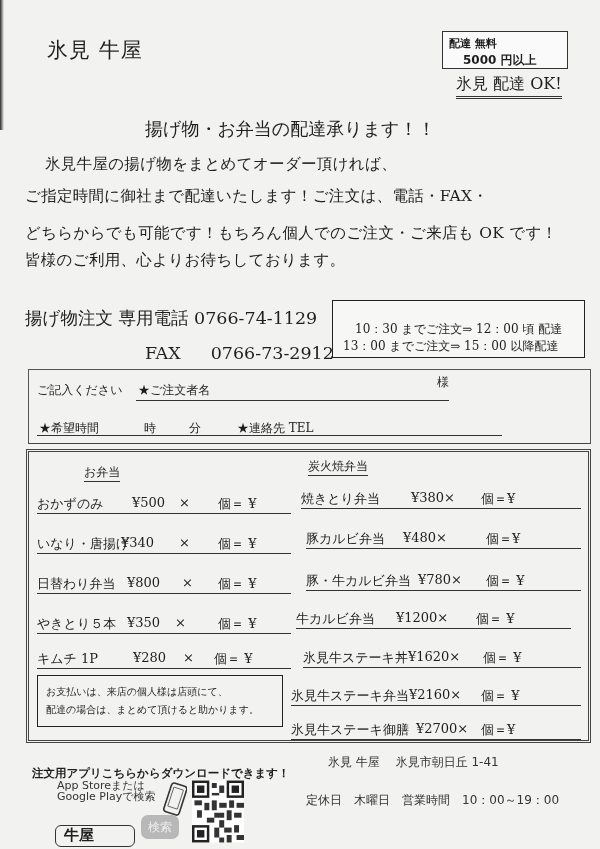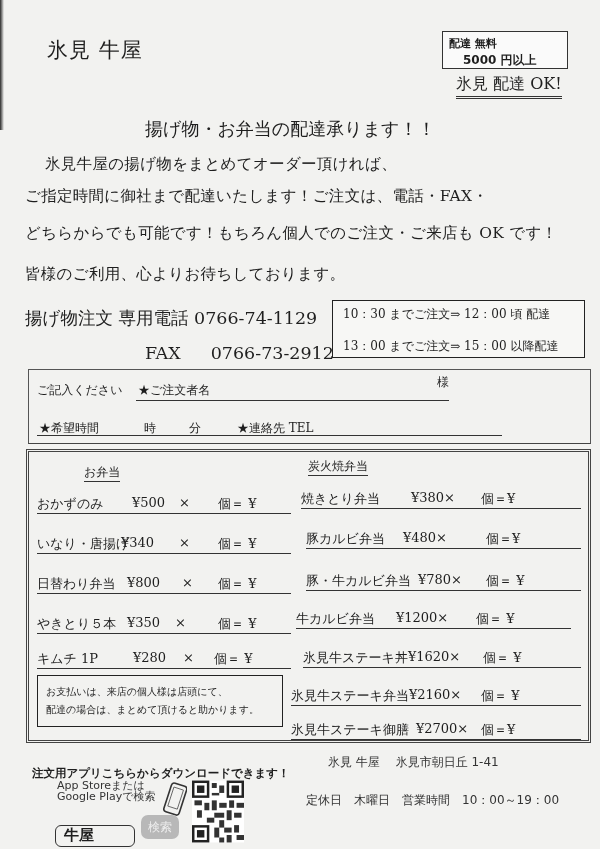--- a/index.html
+++ b/index.html
@@ -23,32 +23,32 @@
   }
   .free-box .l1 { position:absolute; left:6px; top:4px; font-size:11px; }
   .free-box .l2 { position:absolute; left:20px; top:20px; font-size:12px; }
   .delivery-ok { left:456px; top:74px; font-size:16px; border-bottom:3px double #333; padding-bottom:1px; }
 
   .headline { left:145px; top:117px; font-size:18px; }
   .para { left:25px; font-size:15.5px; letter-spacing:0.3px; }
   .p1 { left:45px; top:154px; }
   .p2 { top:186px; }
   .p3 { top:223px; }
-  .p4 { top:264px; }
+  .p4 { top:250px; }
 
   .phone-line { left:25px; top:306px; font-size:17.5px; }
   .fax-line { left:145px; top:343px; font-size:17.5px; }
   .fax-line .gap { display:inline-block; width:30px; }
 
   .time-box {
     left:332px; top:300px; width:253px; height:58px;
     border:1.5px solid #222; background:#f7f7f5;
   }
   .time-box .r { position:absolute; left:10px; font-size:12px; }
-  .time-box .r1 { top:5px; }
+  .time-box .r1 { top:20px;margin-left:12px; }
   .time-box .r2 { top:37px; }
 
   .info-box {
     left:28px; top:369px; width:563px; height:75px;
     border:1px solid #555; border-bottom:1.5px solid #444;
   }
   .info-box .lbl { position:absolute; font-size:12px; }
   .uline { border-bottom:1px solid #333; }
   .name-field { position:absolute; left:107px; top:10px; width:313px; height:21px; }
   .time-field { position:absolute; left:8px; top:45px; width:465px; height:21px; }

